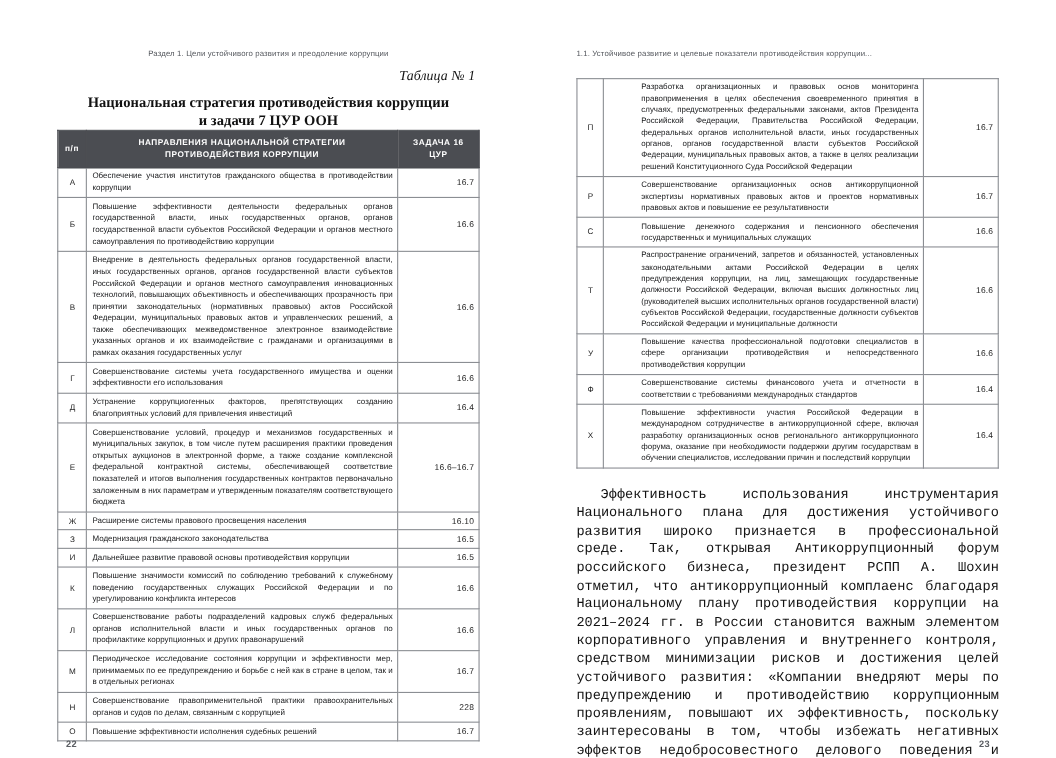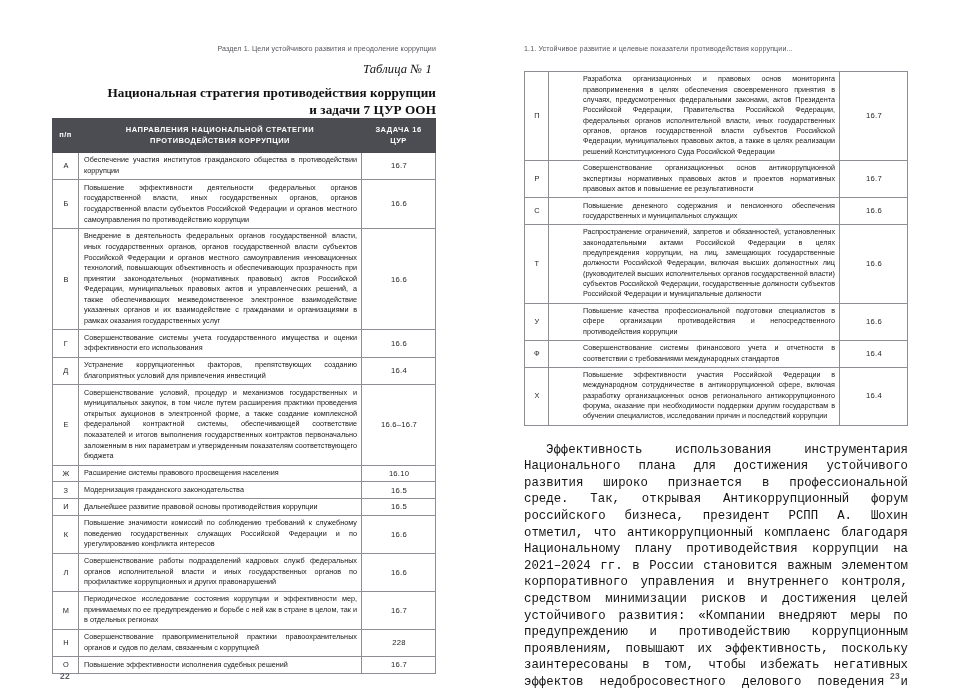--- a/index.html
+++ b/index.html
@@ -32,37 +32,37 @@
   
   .runhead {
     font-family: "Liberation Sans", sans-serif;
     font-size: 7.1px;
     letter-spacing: 0.12px;
     color: #53565c;
     white-space: nowrap;
     height: 10px;
     line-height: 10px;
   }
-  .runhead-left  { text-align: right; }
+  .runhead-left  { text-align: center; }
   .runhead-right { text-align: left; }
 
   
   .table-number {
     margin-top: 8px;
     text-align: right;
     font-family: "Liberation Serif", serif;
     font-style: italic;
     font-size: 12.6px;
     letter-spacing: 0.1px;
     color: #121212;
     padding-right: 4px;
   }
   .table-title {
     margin-top: 8px;
-    text-align: right;
+    text-align: center;
     font-family: "Liberation Serif", serif;
     font-weight: bold;
     font-size: 13.2px;
     line-height: 16.5px;
     letter-spacing: 0.05px;
     color: #111111;
   }
   .table-title .ln { display: block; }
 
   
@@ -102,21 +102,21 @@
   .cell-text {
     text-align: justify;
     text-justify: inter-word;
     font-size: 7.25px;
     line-height: 10.6px;
     color: #17181a;
     letter-spacing: 0.01px;
     hyphens: manual;
   }
   .cell-goal {
-    text-align: center;
+    text-align: right;
     font-size: 7.7px;
     letter-spacing: 0.2px;
     color: #1f1f1f;
   }
 
   
   .tbl-right { margin-top: 17px; }
   .tbl-right .col-idx { width: 24px; }
   .tbl-right .col-goal { width: 68px; }
   .tbl-right .cell-text { font-size: 7.2px; line-height: 10.35px; padding-left: 34px; }

